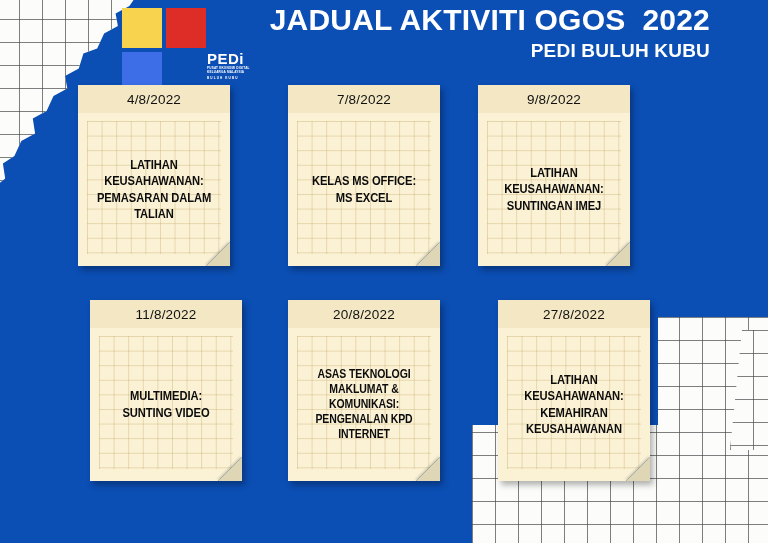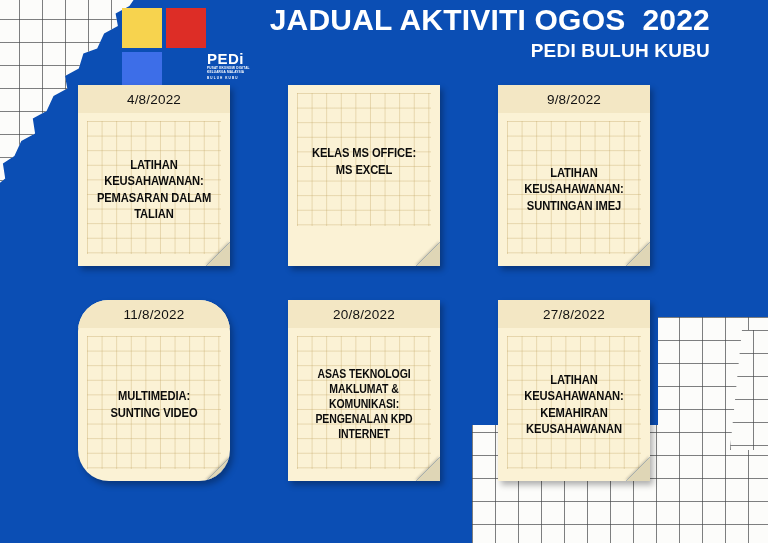--- a/index.html
+++ b/index.html
@@ -200,41 +200,44 @@
         </div>
         <div class="note-body">
           <div class="note-grid-overlay"></div>
           <div class="note-text">LATIHAN KEUSAHAWANAN:
 PEMASARAN DALAM TALIAN</div>
         </div>
         <div class="note-fold"></div>
         <div class="note-fold-tri"></div>
       </div>
       <div class="note" style="left: 210px; top: 0px;">
+        <div class="note-head">
+          <div class="note-date">7/8/2022</div>
+        </div>
         <div class="note-body">
           <div class="note-grid-overlay"></div>
           <div class="note-text">KELAS MS OFFICE:
 MS EXCEL</div>
         </div>
         <div class="note-fold"></div>
         <div class="note-fold-tri"></div>
       </div>
-      <div class="note" style="left: 420px; top: 0px;">
+      <div class="note" style="left: 400px; top: 0px;">
         <div class="note-head">
           <div class="note-date">9/8/2022</div>
         </div>
         <div class="note-body">
           <div class="note-grid-overlay"></div>
           <div class="note-text">LATIHAN KEUSAHAWANAN:
 SUNTINGAN IMEJ</div>
         </div>
         <div class="note-fold"></div>
         <div class="note-fold-tri"></div>
       </div>
-      <div class="note" style="left: 0px; top: 215px; border-radius: 31px;">
+      <div class="note" style="left: 12px; top: 215px;">
         <div class="note-head">
           <div class="note-date">11/8/2022</div>
         </div>
         <div class="note-body">
           <div class="note-grid-overlay"></div>
           <div class="note-text">MULTIMEDIA:
 SUNTING VIDEO</div>
         </div>
         <div class="note-fold"></div>
         <div class="note-fold-tri"></div>

